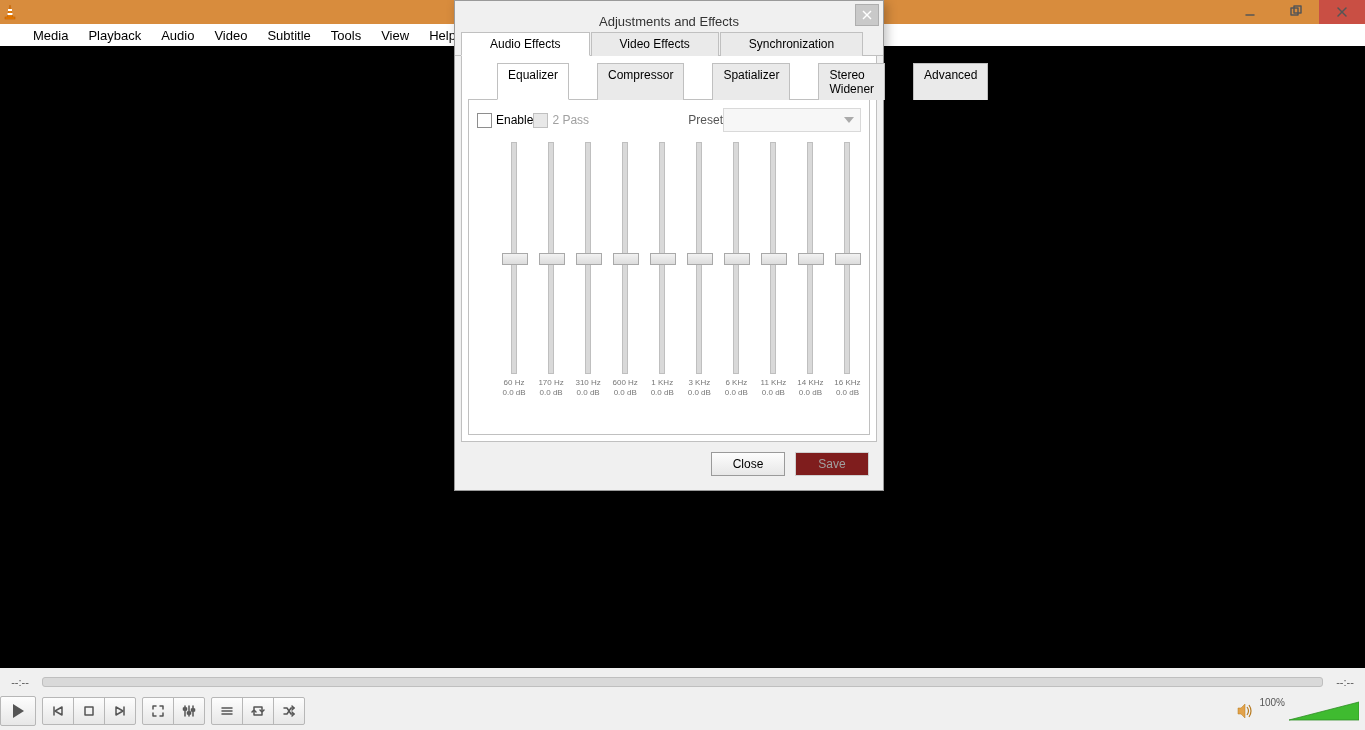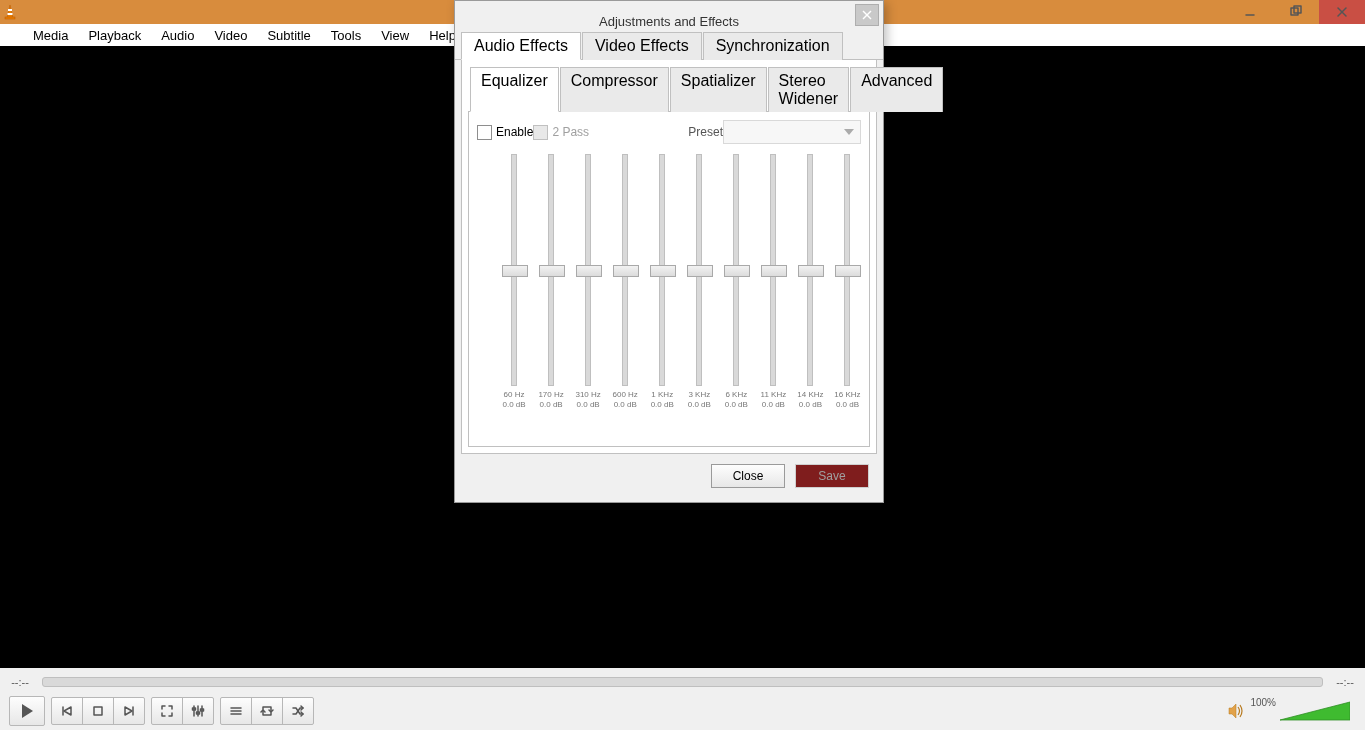--- a/index.html
+++ b/index.html
@@ -106,21 +106,21 @@
   
   .controls-row {
     position: absolute;
     left: 0;
     right: 0;
     bottom: 0;
     height: 38px;
     display: flex;
     align-items: center;
     background: #f0f0f0;
-    padding: 0 9px;
+    padding: 0 0;
     gap: 6px;
     justify-content: flex-end;
   }
   .ctrl-group {
     display: flex;
   }
   .ctrl-btn {
     width: 30px;
     height: 26px;
     border: 1px solid #b7b7b7;
@@ -200,22 +200,22 @@
 
   
   .outer-tabs {
     display: flex;
     padding-top: 2px;
     padding-left: 6px;
     border-bottom: 1px solid #c0c0c0;
     background: #f0f0f0;
   }
   .outer-tab {
-    padding: 4px 12px;
-    font-size: 16px;
+    padding: 4px 28px;
+    font-size: 12px;
     border: 1px solid #c0c0c0;
     border-bottom: none;
     background: #eaeaea;
     margin-right: 1px;
     position: relative;
     top: 1px;
   }
   .outer-tab.active {
     background: #fff;
     border-bottom: 1px solid #fff;
@@ -230,27 +230,28 @@
   }
 
   
   .inner-tabs {
     display: flex;
     border-bottom: 1px solid #c0c0c0;
     padding-left: 2px;
   }
   .inner-tab {
     padding: 4px 10px;
-    font-size: 16px;
+    font-size: 12px;
     border: 1px solid #c0c0c0;
     border-bottom: none;
     background: #eaeaea;
     margin-right: 1px;
     position: relative;
     top: 1px;
+    margin-left: 27px;
   }
   .inner-tab.active {
     background: #fff;
     border-bottom: 1px solid #fff;
   }
   .inner-tabs-body {
     background: #fff;
     border: 1px solid #c0c0c0;
     border-top: none;
     padding: 8px 8px 12px 8px;

